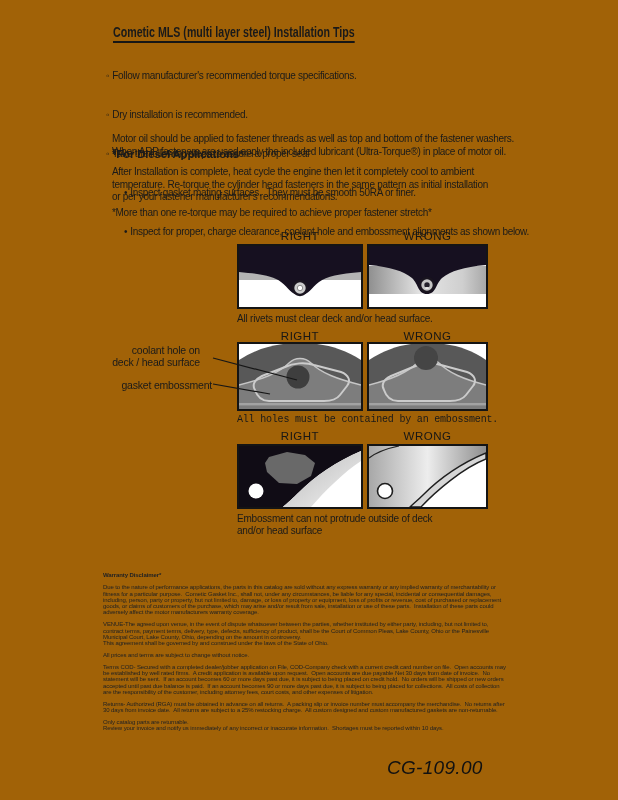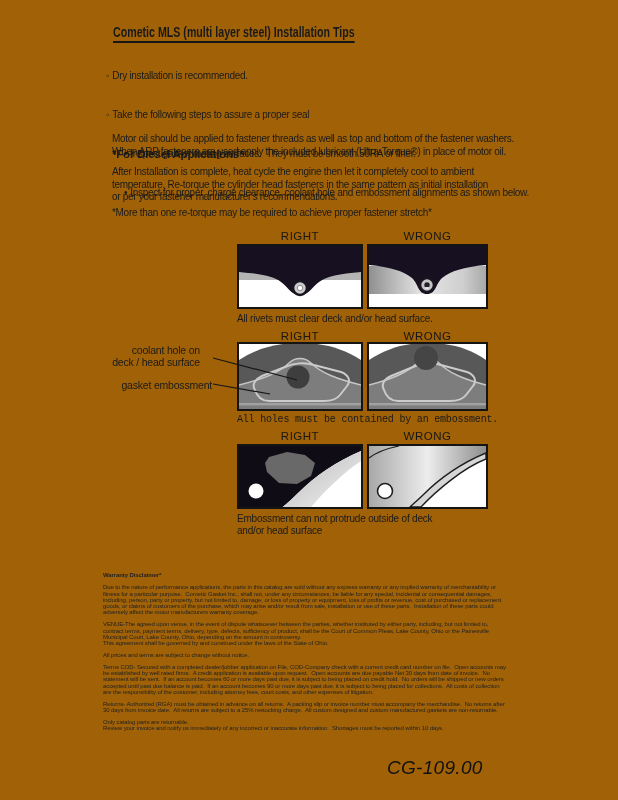--- a/index.html
+++ b/index.html
@@ -33,20 +33,21 @@
   .footer-code{left:387px;top:757px;font-size:19px;letter-spacing:0.3px;color:#111;font-style:italic;}
 </style>
 </head>
 <body>
 
 <div id="page">
 
   <div class="abs title">Cometic MLS (multi layer steel) Installation Tips</div>
 
   <div class="abs bullets">
+    <div class="bullet">Follow manufacturer's recommended torque specifications.</div>
     <div class="bullet">Dry installation is recommended.</div>
     <div class="bullet">Take the following steps to assure a proper seal</div>
     <div class="subbullet">Inspect gasket mating surfaces.  They must be smooth 50RA or finer.</div>
     <div class="subbullet">Inspect for proper, charge clearance, coolant hole and embossment alignments as shown below.</div>
   </div>
 
   <div class="abs h2">*For Diesel Applications*</div>
   <div class="abs para p1">Motor oil should be applied to fastener threads as well as top and bottom of the fastener washers.
 When ARP fasteners are used apply the included lubricant (Ultra-Torque®) in place of motor oil.</div>
   <div class="abs para p2">After Installation is complete, heat cycle the engine then let it completely cool to ambient

